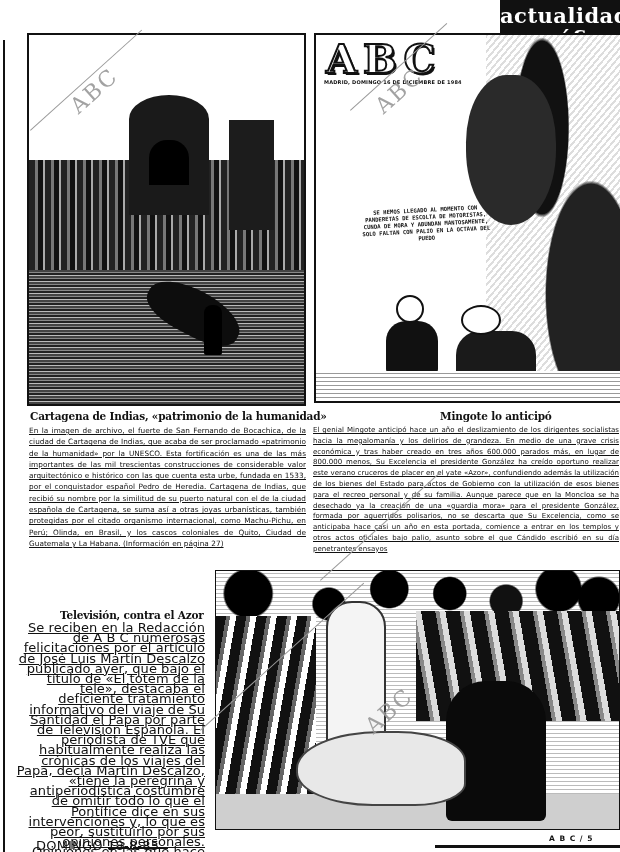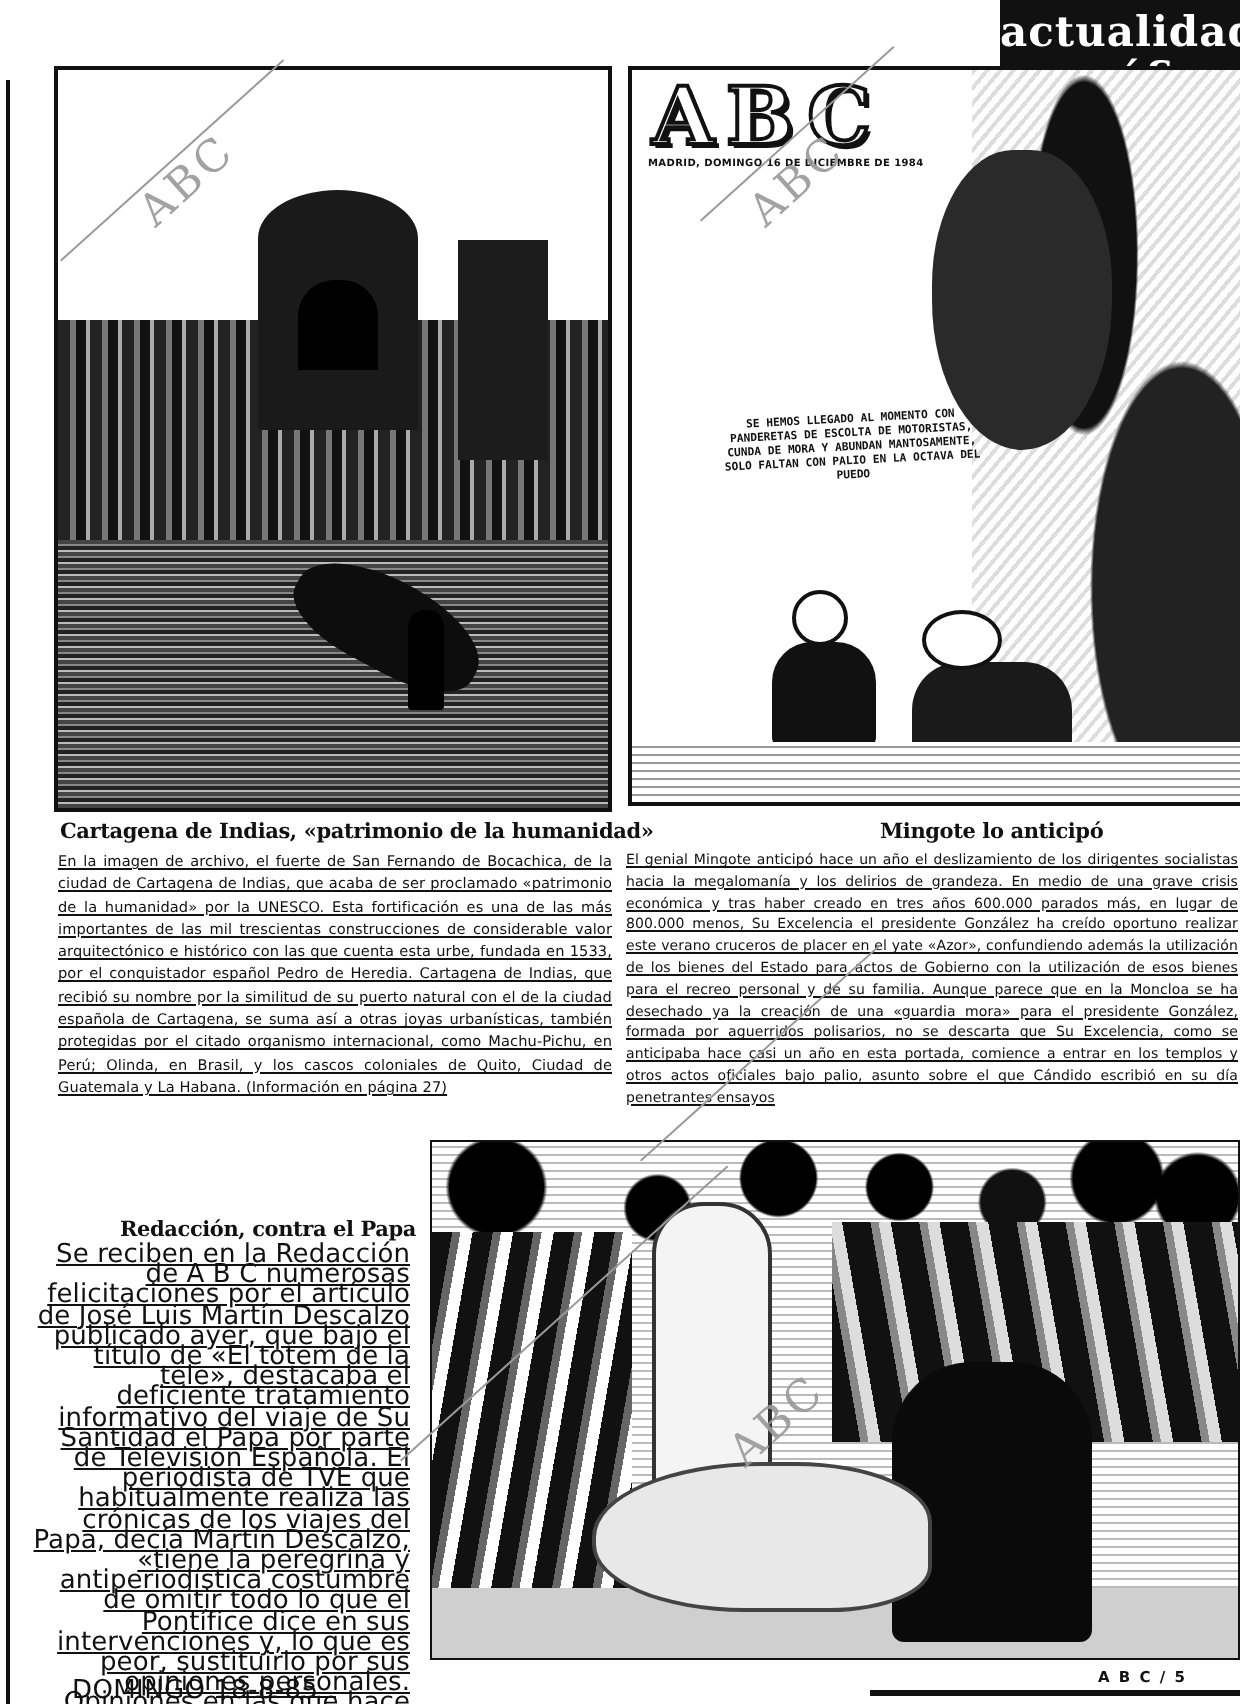--- a/index.html
+++ b/index.html
@@ -172,21 +172,21 @@
   <div class="cartoon-figure-2"></div>
   <div class="cartoon-ground"></div>
 </div>
 
 <div class="article-headline h-cartagena">Cartagena de Indias, «patrimonio de la humanidad»</div>
 <div class="article-body b-cartagena">En la imagen de archivo, el fuerte de San Fernando de Bocachica, de la ciudad de Cartagena de Indias, que acaba de ser proclamado «patrimonio de la humanidad» por la UNESCO. Esta fortificación es una de las más importantes de las mil trescientas construcciones de considerable valor arquitectónico e histórico con las que cuenta esta urbe, fundada en 1533, por el conquistador español Pedro de Heredia. Cartagena de Indias, que recibió su nombre por la similitud de su puerto natural con el de la ciudad española de Cartagena, se suma así a otras joyas urbanísticas, también protegidas por el citado organismo internacional, como Machu-Pichu, en Perú; Olinda, en Brasil, y los cascos coloniales de Quito, Ciudad de Guatemala y La Habana. (Información en página 27)</div>
 
 <div class="article-headline h-mingote">Mingote lo anticipó</div>
 <div class="article-body b-mingote">El genial Mingote anticipó hace un año el deslizamiento de los dirigentes socialistas hacia la megalomanía y los delirios de grandeza. En medio de una grave crisis económica y tras haber creado en tres años 600.000 parados más, en lugar de 800.000 menos, Su Excelencia el presidente González ha creído oportuno realizar este verano cruceros de placer en el yate «Azor», confundiendo además la utilización de los bienes del Estado para actos de Gobierno con la utilización de esos bienes para el recreo personal y de su familia. Aunque parece que en la Moncloa se ha desechado ya la creación de una «guardia mora» para el presidente González, formada por aguerridos polisarios, no se descarta que Su Excelencia, como se anticipaba hace casi un año en esta portada, comience a entrar en los templos y otros actos oficiales bajo palio, asunto sobre el que Cándido escribió en su día penetrantes ensayos</div>
 
-<div class="article-headline h-tv">Redacción, contra el Papa</div>
+<div class="article-headline h-tv">Televisión, contra el Azor</div>
 <div class="article-body b-tv">Se reciben en la Redacción de A B C numerosas felicitaciones por el artículo de José Luis Martín Descalzo publicado ayer, que bajo el título de «El totem de la tele», destacaba el deficiente tratamiento informativo del viaje de Su Santidad el Papa por parte de Televisión Española. El periodista de TVE que habitualmente realiza las crónicas de los viajes del Papa, decía Martín Descalzo, «tiene la peregrina y antiperiodística costumbre de omitir todo lo que el Pontífice dice en sus intervenciones y, lo que es peor, sustituirlo por sus opiniones personales. Opiniones en las que hace un denodado esfuerzo por batir, año tras año, el récord de su propia ignorancia sobre lo religioso». En la imagen, Juan Pablo II, que se encuentra en Kenia, aparece durante su visita a un parque nacional, junto a un «bebé» de rinoceronte. (Página 28)</div>
 
 <div class="photo-pope">
   <div class="pope-crowd"></div>
   <div class="pope-bodies-left"></div>
   <div class="pope-bodies-right"></div>
   <div class="pope-ground"></div>
   <div class="pope-figure"></div>
   <div class="pope-keeper"></div>
   <div class="rhino"></div>

